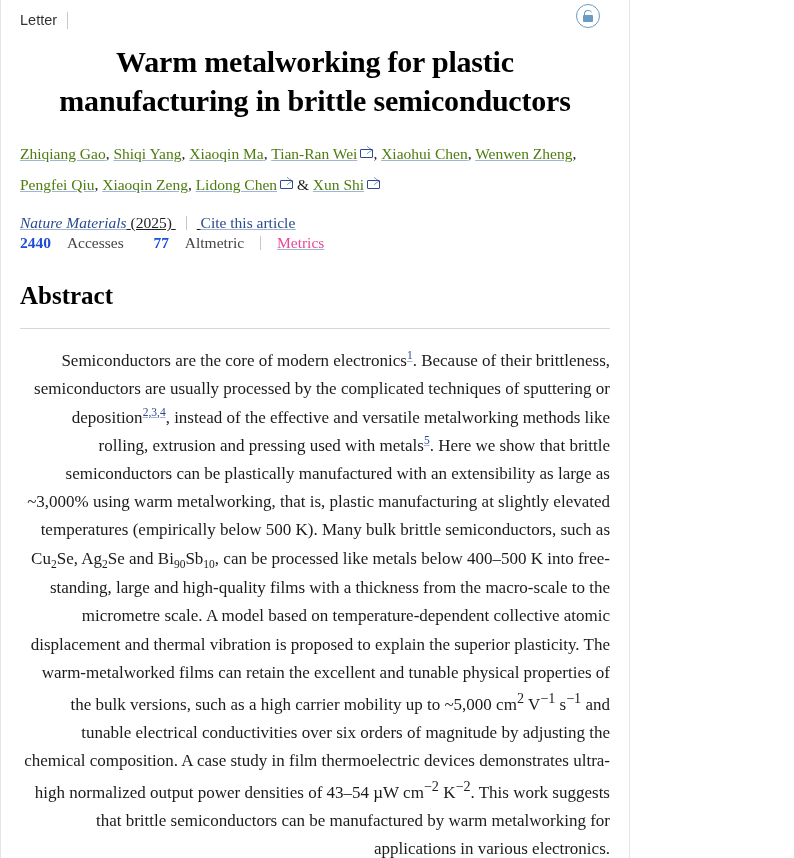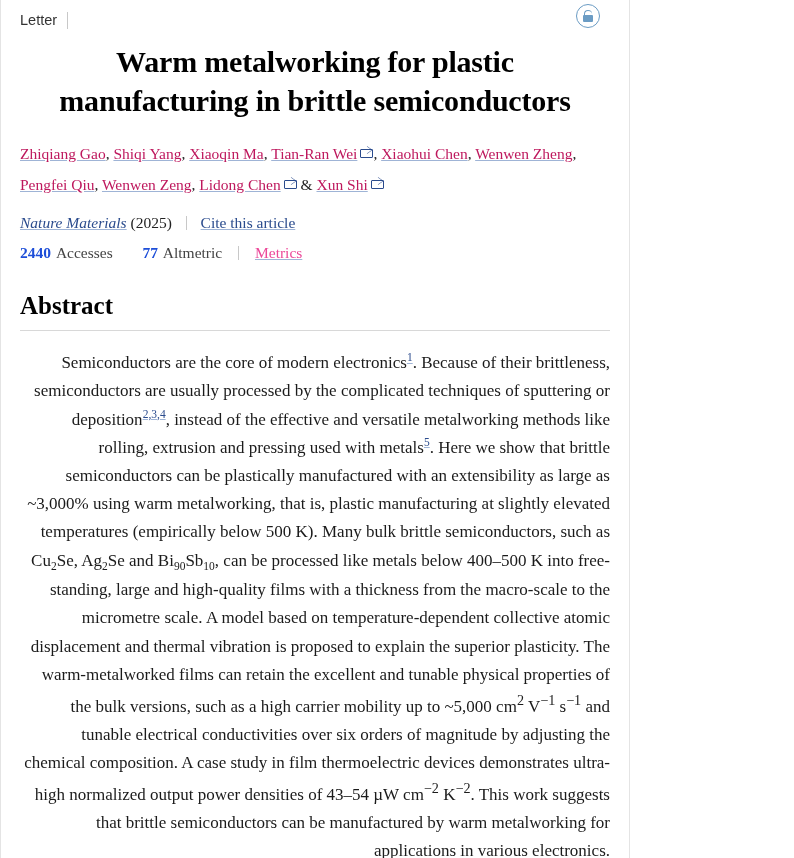--- a/index.html
+++ b/index.html
@@ -79,21 +79,21 @@
     text-align: center;
   }
   
   .authors {
     font-size: 15.5px;
     line-height: 2.0;
     color: #222;
     margin-bottom: 14px;
   }
   .authors a {
-    color: #be185d;
+    color: #4d7c0f;
     text-decoration: underline;
     text-decoration-color: #9fb4d6;
     margin-top: 48px;
   }
   .mail {
     display: inline-block;
     width: 13px; height: 9px;
     border: 1px solid #2a4b8d;
     position: relative;
     margin-left: 3px;
@@ -107,22 +107,23 @@
     width: 11px; height: 11px;
     border-bottom: 1px solid #2a4b8d;
     border-right: 1px solid #2a4b8d;
     transform: scale(0.62,0.45) rotate(-45deg);
     transform-origin: 0 0;
     left: 1px; top: 0px;
   }
   
   .journal-line {
     font-size: 15.5px;
-    margin-bottom: 12px;
+    margin-bottom: 2px;
     color: #222;
+    text-decoration: underline;
   }
   .journal-line .jname {
     font-style: italic;
     color: #2a4b8d;
     text-decoration: underline;
     text-decoration-color: #9fb4d6;
   }
   .journal-line .divider {
     display: inline-block;
     border-left: 1px solid #c8c8c8;
@@ -134,38 +135,38 @@
     text-decoration: underline;
     text-decoration-color: #9fb4d6;
   }
   
   .metrics {
     font-size: 15.5px;
     color: #333;
     margin-bottom: 30px;
   }
   .metrics .num { font-weight: bold; color: #1d4ed8; }
-  .metrics .lbl { color: #444; margin-left: 1px; text-align: center; }
+  .metrics .lbl { color: #444; margin-left: 12px; text-align: center; }
   .metrics .gap { display: inline-block; width: 22px; }
   .metrics .divider {
     display: inline-block;
     border-left: 1px solid #c8c8c8;
     height: 14px;
     margin: 0 12px -2px 12px;
   }
   .metrics .mlink {
     color: #ec4899;
     text-decoration: underline;
     text-decoration-color: #9fb4d6;
   }
   
   h2.abstract-h {
     font-size: 25px;
     font-weight: bold;
-    margin: 0 0 10px 0;
+    margin: 0 0 18px 0;
     color: #000;
     font-family: "Liberation Serif", serif;
   }
   .rule {
     border: none;
     border-top: 1px solid #d8d8d8;
     margin: 0 0 18px 0;
   }
   .abstract-body {
     font-size: 17px;
@@ -212,21 +213,21 @@
   <h1 class="title">Warm metalworking for plastic manufacturing in brittle semiconductors</h1>
 
   <div class="authors">
     <a href="#">Zhiqiang Gao</a>,
     <a href="#">Shiqi Yang</a>,
     <a href="#">Xiaoqin Ma</a>,
     <a href="#">Tian-Ran Wei</a><span class="mail"></span>,
     <a href="#">Xiaohui Chen</a>,
     <a href="#">Wenwen Zheng</a>,
     <a href="#">Pengfei Qiu</a>,
-    <a href="#">Wenwen Zeng</a>,
+    <a href="#">Xiaoqin Zeng</a>,
     <a href="#">Lidong Chen</a><span class="mail"></span>
     <span>&amp;</span>
     <a href="#">Xun Shi</a><span class="mail"></span>
   </div>
 
   <div class="journal-line">
     <a class="jname" href="#">Nature Materials</a>
     <span>(2025)</span>
     <span class="divider"></span>
     <a class="cite" href="#">Cite this article</a>

